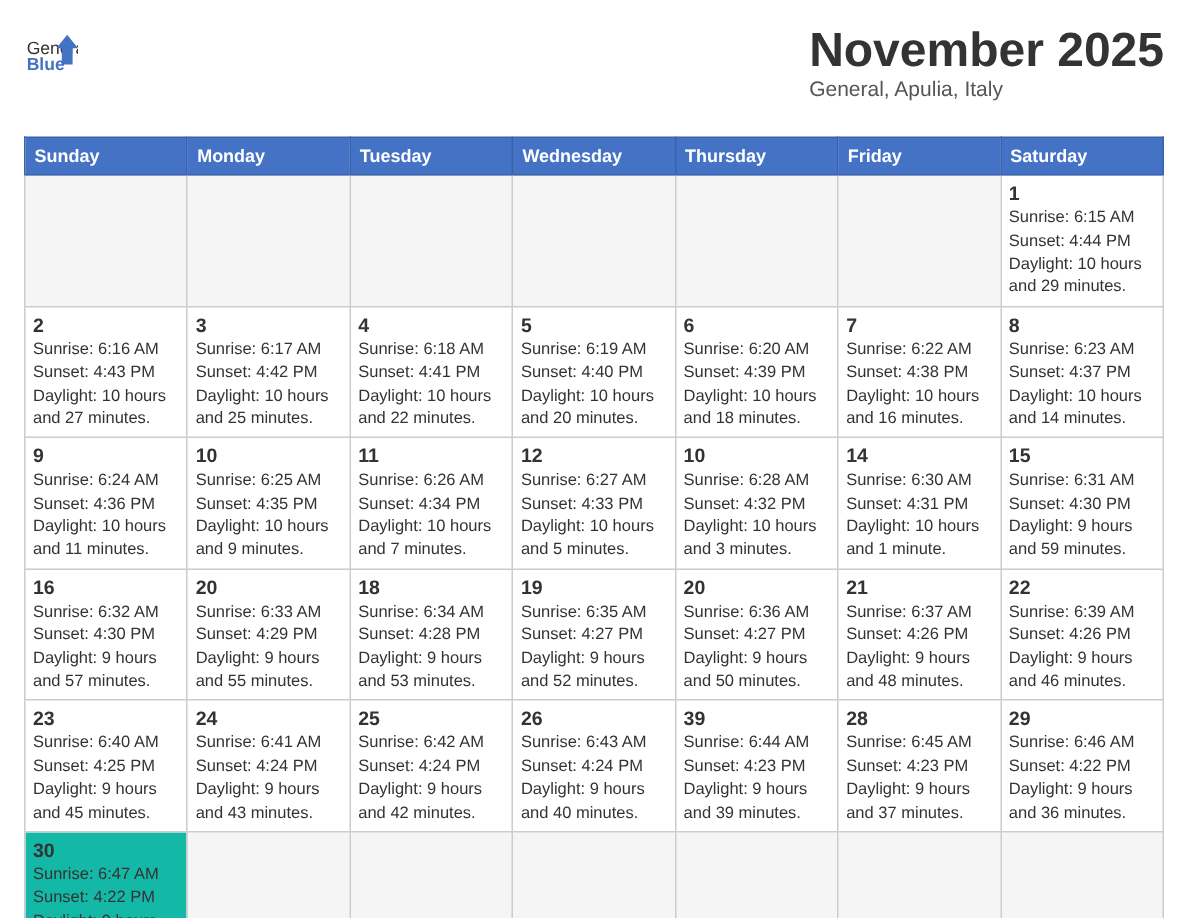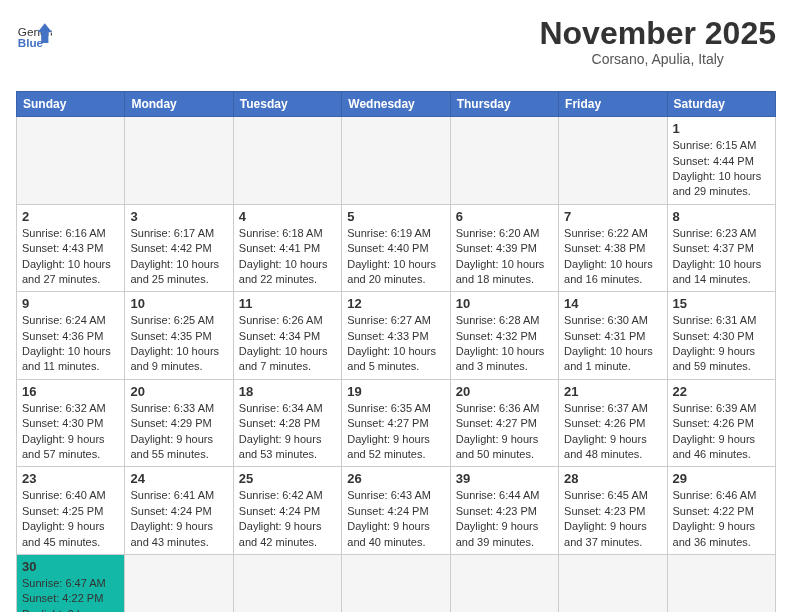--- a/index.html
+++ b/index.html
@@ -19,21 +19,21 @@
     .logo {
       display: flex;
       align-items: center;
       gap: 4px;
     }
     .logo-icon {
       width: 36px;
       height: 36px;
     }
     .title-block {
-      text-align: center;
+      text-align: left;
     }
     .month-title {
       font-size: 32px;
       font-weight: bold;
       color: #333;
       line-height: 1.1;
     }
     .location {
       font-size: 14px;
       color: #555;
@@ -91,21 +91,21 @@
 <div class="header">
   <div class="logo">
     <svg class="logo-icon" viewBox="0 0 40 40">
       <text x="2" y="22" font-size="13" font-family="Arial" fill="#333" font-weight="normal">General</text>
       <text x="2" y="34" font-size="13" font-family="Arial" fill="#4472C4" font-weight="bold">Blue</text>
       <polygon points="32,8 40,18 36,18 36,30 28,30 28,18 24,18" fill="#4472C4"></polygon>
     </svg>
   </div>
   <div class="title-block">
     <div class="month-title">November 2025</div>
-    <div class="location">Corsano, Apulia, Italy</div>
+    <div class="location">General, Apulia, Italy</div>
   </div>
 </div>
 
 <table class="calendar">
   <thead>
     <tr>
       <th>Sunday</th>
       <th>Monday</th>
       <th>Tuesday</th>
       <th>Wednesday</th>

